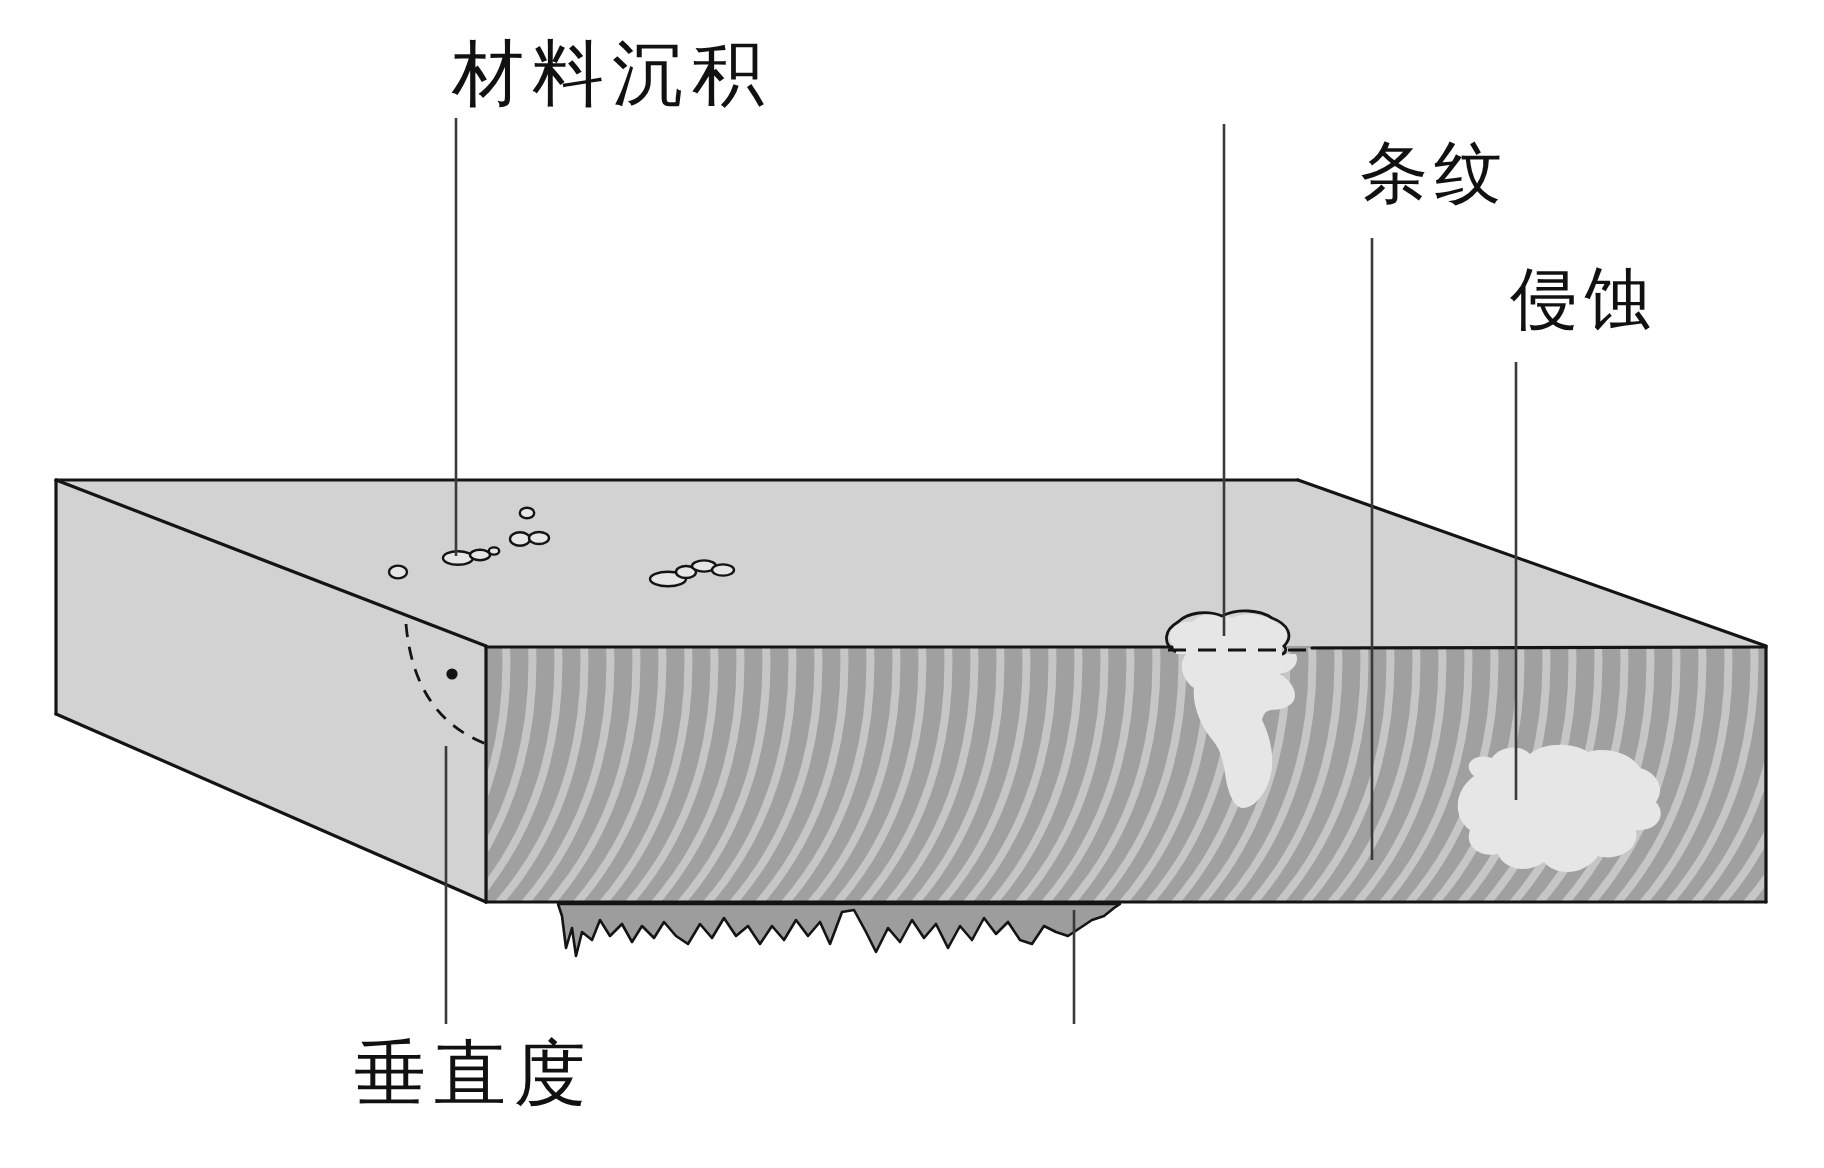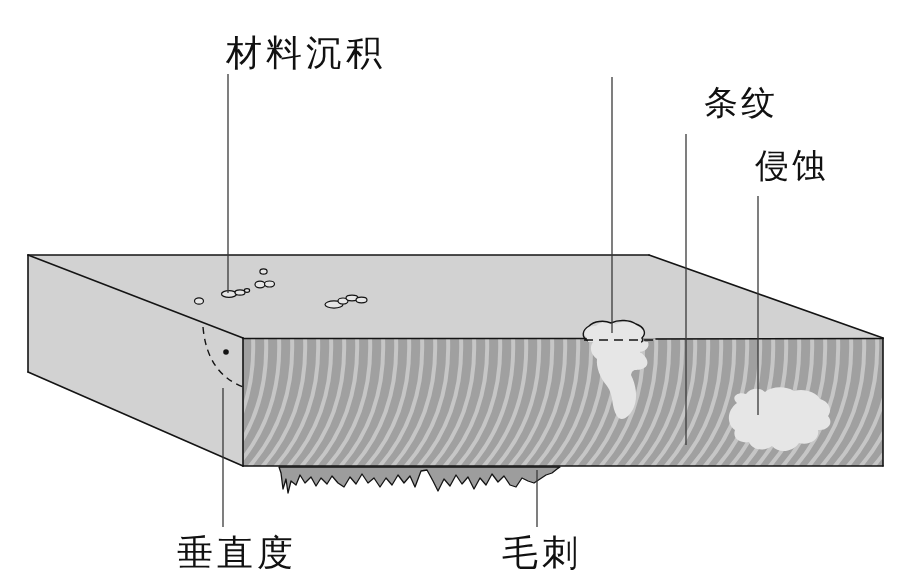--- a/index.html
+++ b/index.html
@@ -13,21 +13,21 @@
     --c-leader:#3a3a3a;
     --c-text:#111111;
   }
   html,body{margin:0;padding:0;}
   body{
     width:912px;height:584px;
     background:var(--c-bg);
     font-family:"DejaVu Serif","Liberation Serif",serif;
     position:relative;overflow:hidden;
   }
-  .stage{position:absolute;left:0;top:15px;width:912px;height:416px;text-align:center;}
+  .stage{position:absolute;left:0;top:0;width:912px;height:416px;text-align:center;}
   svg{position:absolute;left:0;top:0;display:block;}
   .face{fill:var(--c-face);stroke:none;}
   .cutface{fill:var(--c-cut);stroke:none;}
   .stripes path{fill:none;stroke:var(--c-stripe);stroke-width:4;}
   .edge{fill:none;stroke:var(--c-line);stroke-width:1.6;stroke-linecap:round;}
   .edge-dashed{fill:none;stroke:var(--c-line);stroke-width:1.5;stroke-dasharray:9 6;}
   .arc-dashed{fill:none;stroke:var(--c-line);stroke-width:1.4;stroke-dasharray:6.5 5;}
   .leader{stroke:var(--c-leader);stroke-width:1.3;}
   .blob{fill:var(--c-blob);stroke:none;}
   .blob-outline{fill:none;stroke:var(--c-line);stroke-width:1.4;}
@@ -170,17 +170,16 @@
       <line class="leader" x1="228" y1="59" x2="228" y2="278"></line>
       <line class="leader" x1="612" y1="62" x2="612" y2="318"></line>
       <line class="leader" x1="686" y1="119" x2="686" y2="430"></line>
       <line class="leader" x1="758" y1="181" x2="758" y2="400"></line>
       <line class="leader" x1="223" y1="373" x2="223" y2="512"></line>
       <line class="leader" x1="537" y1="455" x2="537" y2="512"></line>
     </g>
   </svg>
 
   <div class="lbl lbl-big" style="left:226px;top:19px;">材料沉积</div>
-  <div class="lbl" style="left:680px;top:70px;margin-left:24px;">条纹</div>
+  <div class="lbl" style="left:680px;top:70px;">条纹</div>
   <div class="lbl lbl-big" style="left:177px;top:519px;">垂直度</div>
   <div class="lbl" style="left:755px;top:133px;">侵蚀</div>
-  <div class="lbl lbl-big" style="left:502px;top:519px;">毛刺</div>
 </div>
 
 </body></html>

